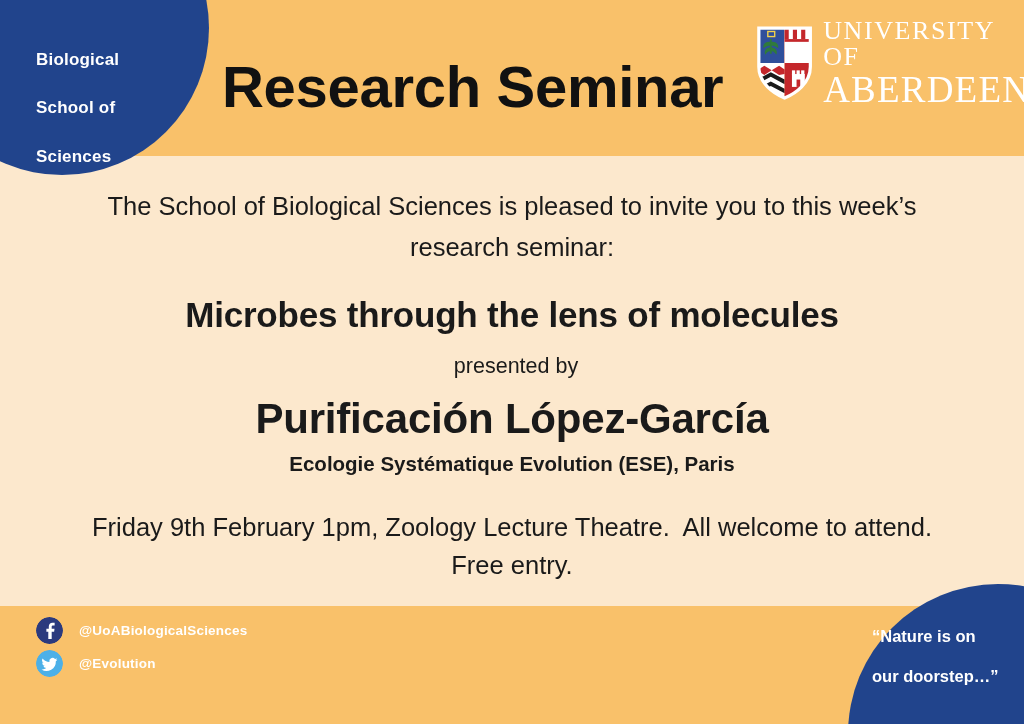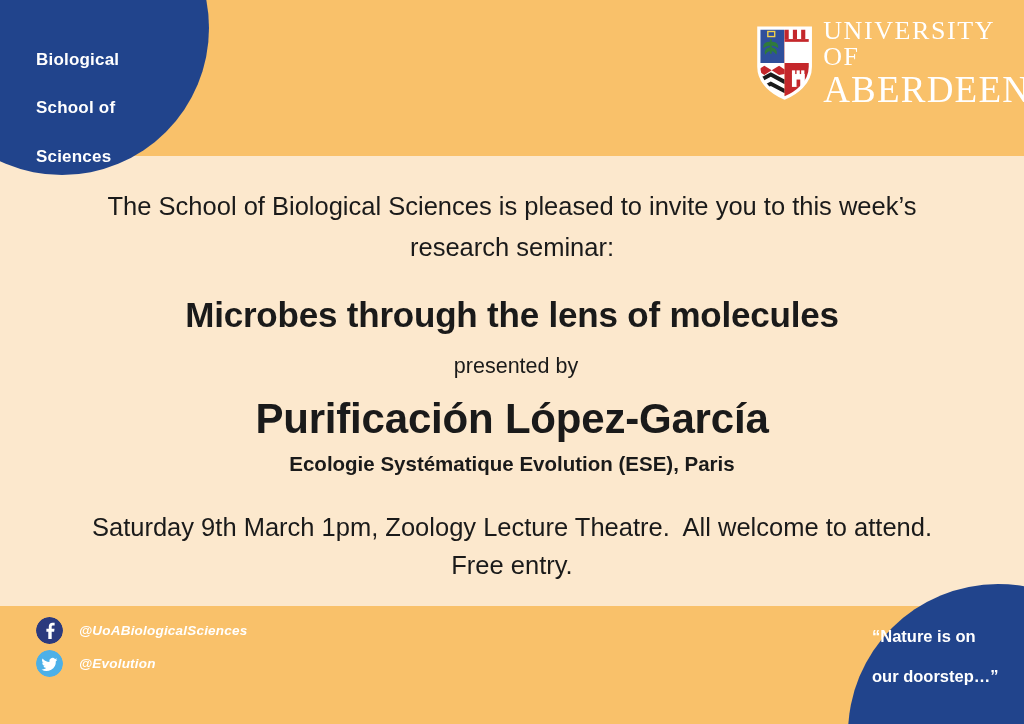--- a/index.html
+++ b/index.html
@@ -160,21 +160,20 @@
 
   
   .social {
     position: absolute;
     left: 36px; top: 614px;
   }
   .social-row {
     display: flex;
     align-items: center;
     height: 33px;
-    font-style: italic;
   }
   .social-icon {
     width: 27px; height: 27px;
     border-radius: 50%;
     flex: 0 0 auto;
     display: block;
   }
   .social-handle {
     margin-left: 16px;
     color: #ffffff;
@@ -190,20 +189,21 @@
 
   <div class="band-top"></div>
 
   <div class="circle-school"></div>
   <div class="circle-school-label">
     <span>Biological</span>
     <span>School of</span>
     <span>Sciences</span>
   </div>
 
+  <div class="poster-title">Research Seminar</div>
 
   <div class="uni-logo">
     <svg class="uni-crest" viewBox="0 0 60 80">
       <defs>
         <clipPath id="shieldClip">
           <path d="M2,2 H58 V44 C58,62 42,73 30,78 C18,73 2,62 2,44 Z"></path>
         </clipPath>
       </defs>
       <g clip-path="url(#shieldClip)">
 
@@ -243,21 +243,21 @@
       <span class="line2">ABERDEEN</span>
     </div>
   </div>
 
   <div class="body-wrap">
     <div class="intro">The School of Biological Sciences is pleased to invite you to this week’s research seminar:</div>
     <div class="talk-title">Microbes through the lens of molecules</div>
     <div class="presented-by">presented by</div>
     <div class="speaker-name">Purificación López-García</div>
     <div class="speaker-affil">Ecologie Systématique Evolution (ESE), Paris</div>
-    <div class="event-line">Saturday 9th March 1pm, Zoology Lecture Theatre.  All welcome to attend.</div>
+    <div class="event-line">Friday 9th February 1pm, Zoology Lecture Theatre.  All welcome to attend.</div>
     <div class="event-free">Free entry.</div>
   </div>
 
   <div class="band-bottom"></div>
 
   <div class="social">
     <div class="social-row">
       <svg class="social-icon" viewBox="0 0 32 32">
         <circle cx="16" cy="16" r="16" fill="#2b3a7e"></circle>
         <path d="M18.6 26V17.4h2.9l.45-3.5h-3.35v-2.2c0-1 .28-1.7 1.72-1.7h1.78V6.9c-.31-.04-1.37-.13-2.6-.13-2.57 0-4.33 1.57-4.33 4.45v2.68H12.3v3.5h2.27V26z" fill="#ffffff"></path>

